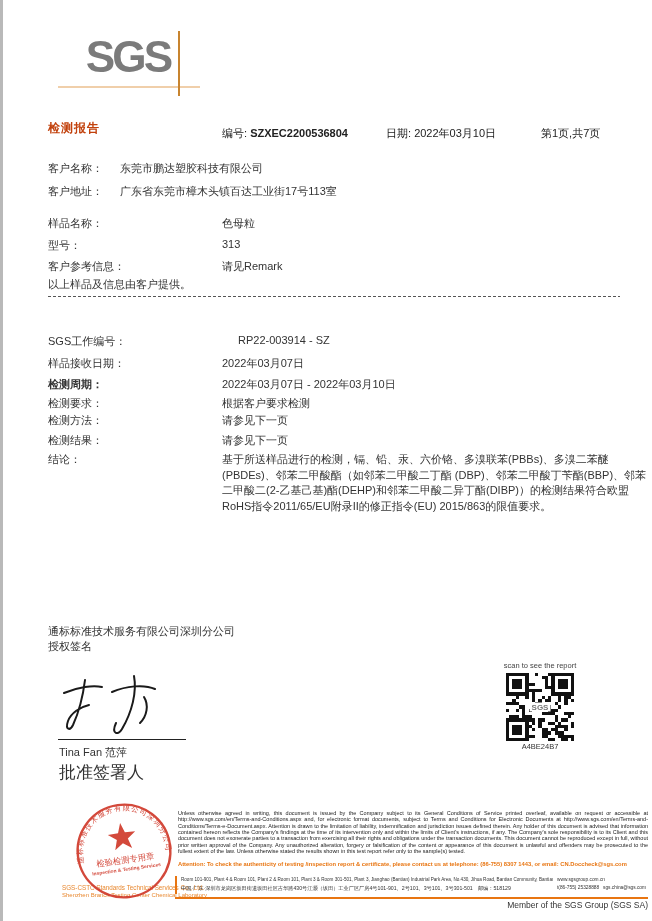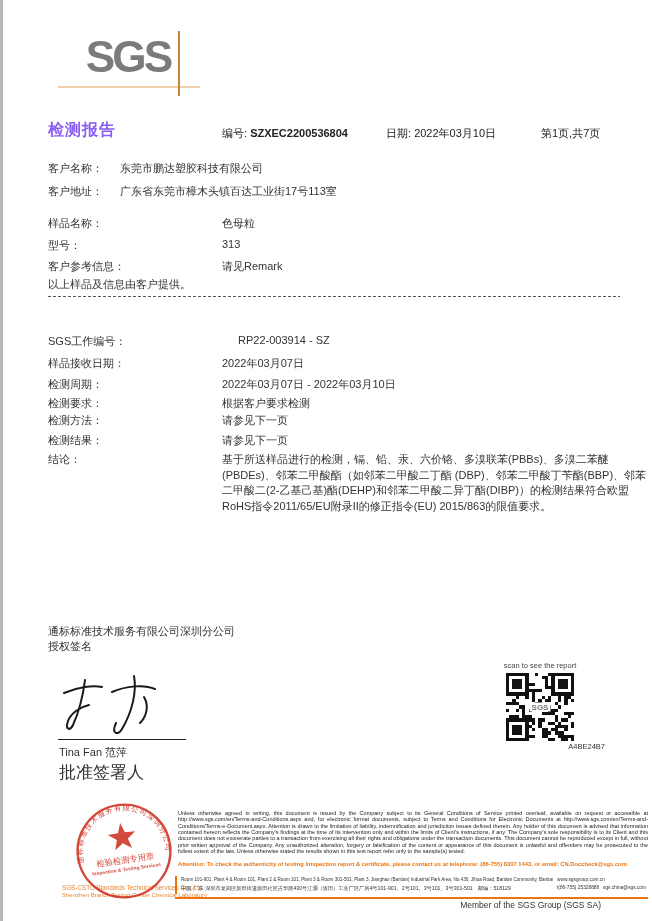--- a/index.html
+++ b/index.html
@@ -8,49 +8,49 @@
     font-family:"Liberation Sans","DejaVu Sans",sans-serif;color:#333;
     overflow:hidden;border-bottom:2px solid #6d28d9;
   }
   .edge-left{position:absolute;left:0;top:0;width:3px;height:921px;background:#b9b9b9;}
   .abs{position:absolute;}
   .lbl,.val{font-size:11px;color:#333;white-space:nowrap;}
   .logo{left:85px;top:34px;font-size:45px;font-weight:bold;color:#7b7b7b;
         letter-spacing:-3px;transform:scaleX(.98);line-height:1;}
   .logo-hline{left:58px;top:86px;width:142px;height:2px;background:#f0cfaa;}
   .logo-vline{left:178px;top:31px;width:2px;height:65px;background:#c8842f;}
-  .title{left:48px;top:120px;font-size:16px;font-weight:bold;color:#8b5cf6;letter-spacing:1px;}
+  .title{left:48px;top:120px;font-size:12px;font-weight:bold;color:#c2410c;letter-spacing:1px;}
   .meta{font-size:11px;color:#222;white-space:nowrap;}
   .dashline{left:48px;top:296px;width:572px;height:1px;
     background:repeating-linear-gradient(90deg,#555 0 3px,transparent 3px 5px);}
   .conclusion{left:222px;top:452px;width:432px;font-size:11px;line-height:15.5px;color:#333;}
   .sig-company{left:48px;top:624px;font-size:11px;}
   .sig-auth{left:48px;top:639px;font-size:11px;}
   .sig-line{left:58px;top:739px;width:128px;height:1px;background:#222;}
   .sig-name{left:59px;top:745px;font-size:11px;}
   .sig-role{left:59px;top:761px;font-size:17px;}
   .qr-wrap{left:475px;top:661px;width:130px;text-align:center;}
   .qr-caption{font-size:7.5px;color:#444;}
   .qr-box{position:relative;width:68px;height:68px;margin:3px auto 0;}
   .qr-box svg{width:68px;height:68px;display:block;}
   .qr-label{position:absolute;left:50%;top:50%;transform:translate(-50%,-50%);
     background:#fff;padding:0 2px;font-size:8px;font-weight:bold;color:#777;letter-spacing:0;}
-  .qr-code-text{font-size:7.5px;color:#333;margin-top:1px;text-align:right;}
+  .qr-code-text{font-size:7.5px;color:#333;margin-top:1px;}
   .footer-legal{left:178px;top:810px;width:470px;font-size:5.5px;line-height:6.35px;
     text-align:justify;color:#222;}
   .footer-attn{left:178px;top:861px;width:470px;font-size:5.8px;line-height:6.4px;
     color:#e87511;font-weight:bold;}
   .addr-bar{left:175px;top:876px;width:2px;height:18px;background:#e87511;}
   .addr-en{left:181px;top:877px;width:372px;font-size:4.6px;color:#333;white-space:nowrap;overflow:hidden;}
   .addr-cn{left:181px;top:885px;width:372px;font-size:5.2px;color:#333;white-space:nowrap;overflow:hidden;}
   .addr-site{left:557px;top:877px;font-size:4.8px;color:#333;}
   .addr-tel{left:557px;top:885px;font-size:4.8px;color:#333;}
   .addr-mail{left:603px;top:885px;font-size:4.8px;color:#333;}
   .footer-hline{left:175px;top:897px;width:473px;height:2px;background:#e87511;}
-  .member{left:0;top:900px;width:601px;text-align:right;font-size:8.5px;color:#333;}
+  .member{left:0;top:900px;width:648px;text-align:right;font-size:8.5px;color:#333;}
   .stamp-co{left:62px;top:884px;font-size:6.3px;color:#e8872e;white-space:nowrap;}
   .stamp-lab{left:62px;top:892px;font-size:6px;color:#e8872e;white-space:nowrap;}
   .stamp{left:74px;top:801px;width:100px;height:100px;transform:rotate(-8deg);opacity:.92;}
   .sig-svg{left:52px;top:668px;}
 </style>
 </head>
 <body>
 
 <div class="page">
   <div class="edge-left abs"></div>
@@ -82,21 +82,21 @@
   <div class="abs lbl" style="left:48px;top:259px;">客户参考信息：</div>
   <div class="abs val" style="left:222px;top:259px;">请见Remark</div>
   <div class="abs lbl" style="left:48px;top:277px;">以上样品及信息由客户提供。</div>
 
   <div class="abs dashline"></div>
 
   <div class="abs lbl" style="left:48px;top:334px;">SGS工作编号：</div>
   <div class="abs val" style="left:222px;top:334px;margin-left:16px;">RP22-003914 - SZ</div>
   <div class="abs lbl" style="left:48px;top:356px;">样品接收日期：</div>
   <div class="abs val" style="left:222px;top:356px;">2022年03月07日</div>
-  <div class="abs lbl" style="left:48px;top:377px;">检测周期：</div>
+  <div class="abs lbl" style="left:48px;top:377px;font-weight:bold;">检测周期：</div>
   <div class="abs val" style="left:222px;top:377px;">2022年03月07日 - 2022年03月10日</div>
   <div class="abs lbl" style="left:48px;top:396px;">检测要求：</div>
   <div class="abs val" style="left:222px;top:396px;">根据客户要求检测</div>
   <div class="abs lbl" style="left:48px;top:413px;">检测方法：</div>
   <div class="abs val" style="left:222px;top:413px;">请参见下一页</div>
   <div class="abs lbl" style="left:48px;top:433px;">检测结果：</div>
   <div class="abs val" style="left:222px;top:433px;">请参见下一页</div>
   <div class="abs lbl" style="left:48px;top:452px;">结论：</div>
   <div class="abs conclusion">基于所送样品进行的检测，镉、铅、汞、六价铬、多溴联苯(PBBs)、多溴二苯醚(PBDEs)、邻苯二甲酸酯（如邻苯二甲酸二丁酯 (DBP)、邻苯二甲酸丁苄酯(BBP)、邻苯二甲酸二(2-乙基己基)酯(DEHP)和邻苯二甲酸二异丁酯(DIBP)）的检测结果符合欧盟RoHS指令2011/65/EU附录II的修正指令(EU) 2015/863的限值要求。</div>
 

